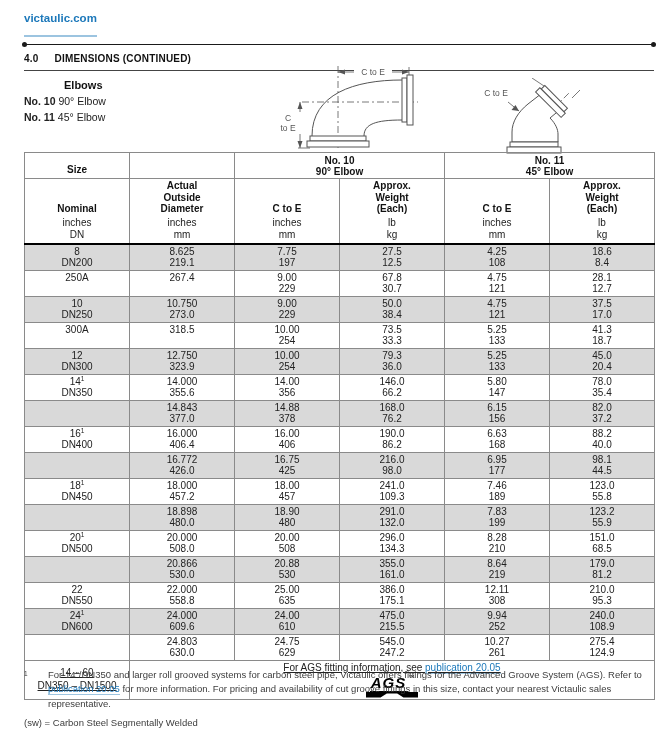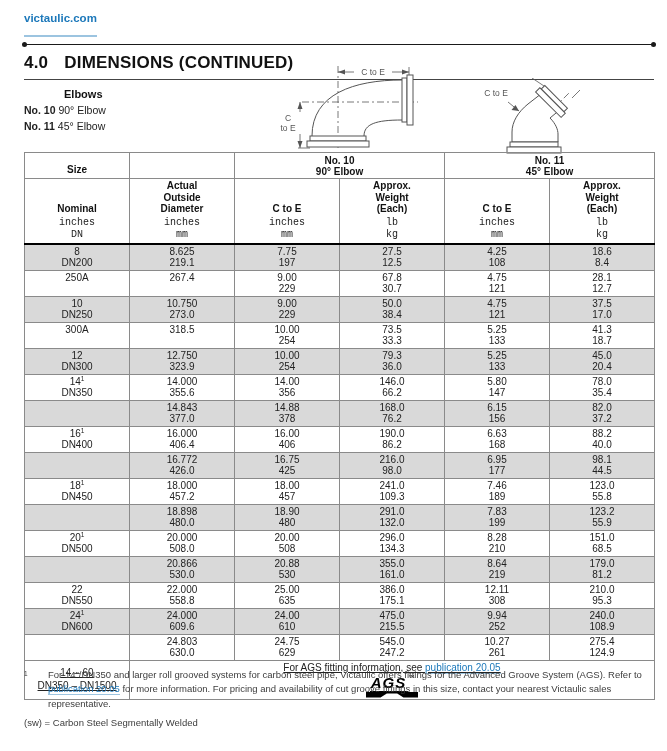--- a/index.html
+++ b/index.html
@@ -7,42 +7,42 @@
   body { width:667px; height:751px; font-family:"Liberation Sans", sans-serif; color:#222; }
   .page { position:relative; width:667px; height:751px; padding:8px 13px 0 24px; overflow:hidden; }
 
   
   .site-link { display:inline-block; color:#1c78ba; font-weight:bold; font-size:11.5px;
                text-decoration:none; border-bottom:2px solid #9cc4e0; padding-bottom:11px; cursor:pointer; }
   .dot-rule { position:relative; margin-top:7px; border-top:1.6px solid #1a1a1a; width:630px; }
   .dot-rule::before, .dot-rule::after { content:""; position:absolute; top:-3.5px; width:5px; height:5px;
                background:#1a1a1a; border-radius:50%; }
   .dot-rule::before { left:-2px; } .dot-rule::after { right:-2px; }
-  .section-title { margin-top:8px; font-size:17px; font-weight:bold; color:#111; letter-spacing:.2px; }
+  .section-title { margin-top:8px; font-size:10px; font-weight:bold; color:#111; letter-spacing:.2px; }
   .section-title .sec-num { margin-right:16px; }
   .thin-rule { margin-top:6px; border-top:1.3px solid #444; width:630px; }
   .subsection { margin-top:8px; font-size:11px; font-weight:bold; color:#111;padding-left:40px; }
   .product-line { margin-top:4px; font-size:10.5px; color:#222; }
   .product-line .model { font-weight:bold; }
 
   
   .elbow90 { position:absolute; left:276px; top:64px; }
   .elbow45 { position:absolute; left:474px; top:78px; }
   .diag text { font-family:"Liberation Sans", sans-serif; font-size:8.5px; fill:#555; }
 
   
   table.dims { position:absolute; left:24px; top:152px; width:630px; border-collapse:collapse; table-layout:fixed; }
   table.dims col { width:105px; }
   table.dims th, table.dims td { border:1px solid #8a8a8a; font-size:10px; text-align:center;
       vertical-align:middle; padding:1px 2px; color:#222; }
   tr.group-row th { height:26px; font-weight:bold; color:#111; white-space:pre-line; line-height:1.1; }
   tr.group-row th.size-th { vertical-align:bottom; padding-bottom:3px; }
   tr.colhead-row th { height:56px; font-weight:normal; vertical-align:bottom; padding-bottom:2px; }
   tr.colhead-row .col-label { font-weight:bold; color:#111; white-space:pre-line; line-height:1.15; margin-bottom:2px; }
-  tr.colhead-row .unit { line-height:1.2; font-size:10px; color:#222;font-family:Liberation Mono, monospace; }
+  tr.colhead-row .unit { line-height:1.2; font-size:10px; color:#222; }
   thead { border-bottom:2.5px solid #000; }
   tbody td { height:24px; padding:0 2px; }
   tbody .l1, tbody .l2 { line-height:11.5px; min-height:11.5px; }
   tbody tr.shaded { background:#d9d9d9; }
   tbody sup { font-size:6.5px; vertical-align:super; line-height:0; }
   tfoot td { height:38px;text-decoration:underline; }
   .ags-size { line-height:1.25; }
   .ags-cell { vertical-align:top; padding-top:3px; }
   .ags-link { color:#1c78ba; text-decoration:none; border-bottom:1.5px solid #9cc4e0; cursor:pointer; }
   .ags-logo { display:inline-block; margin-top:1px; text-align:center; }

